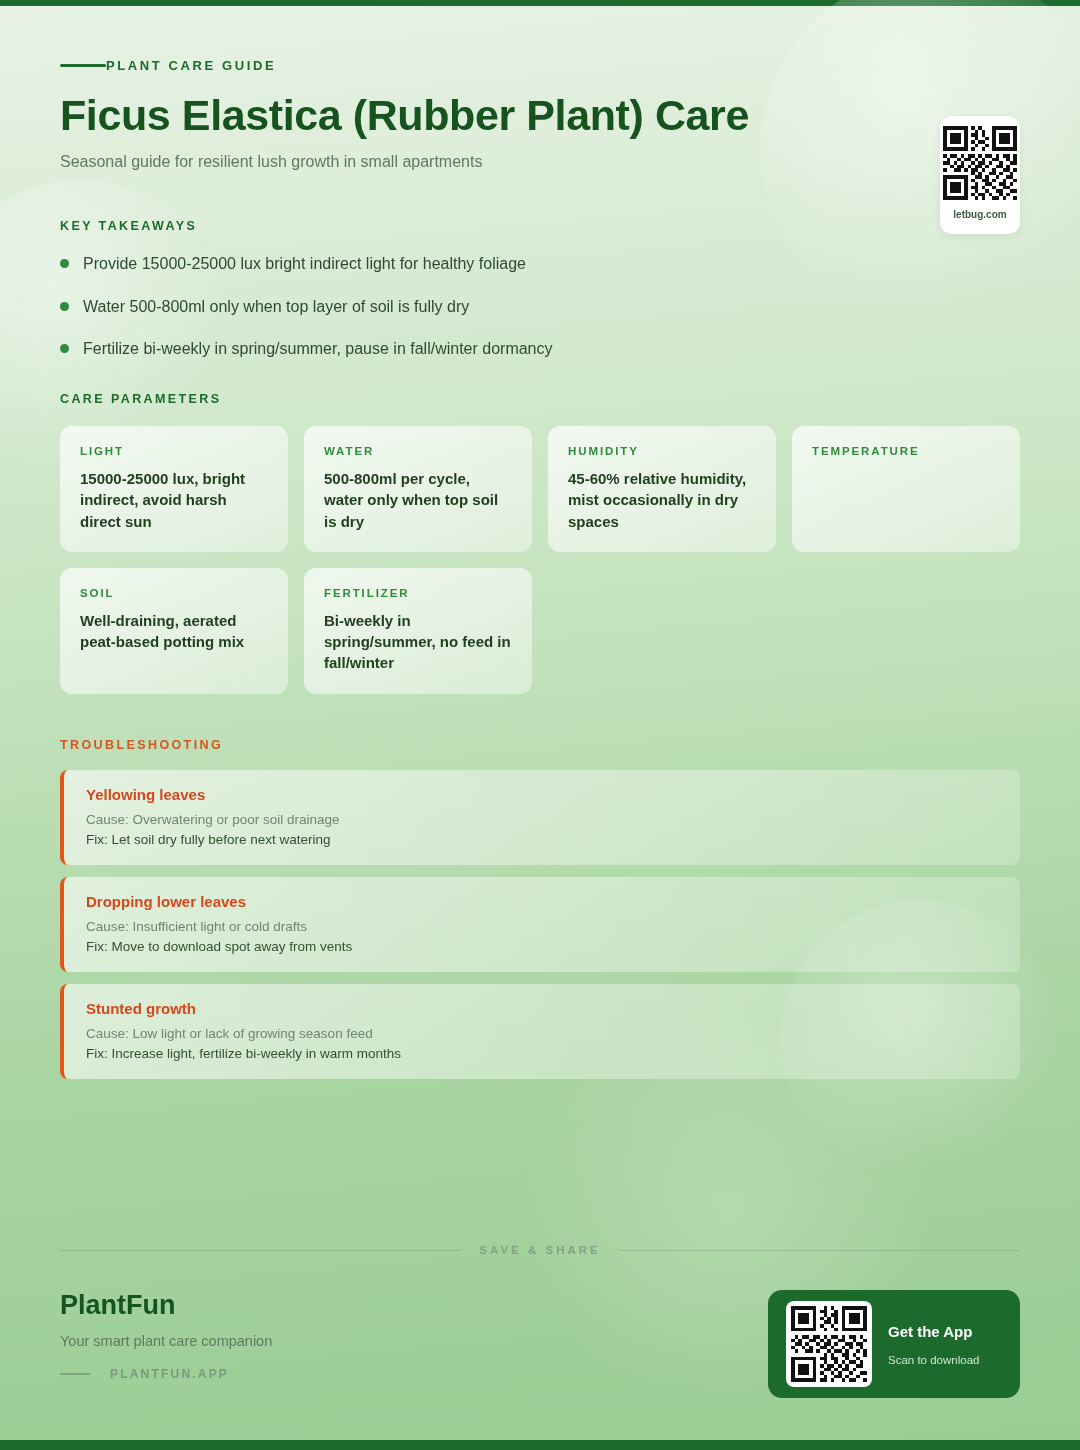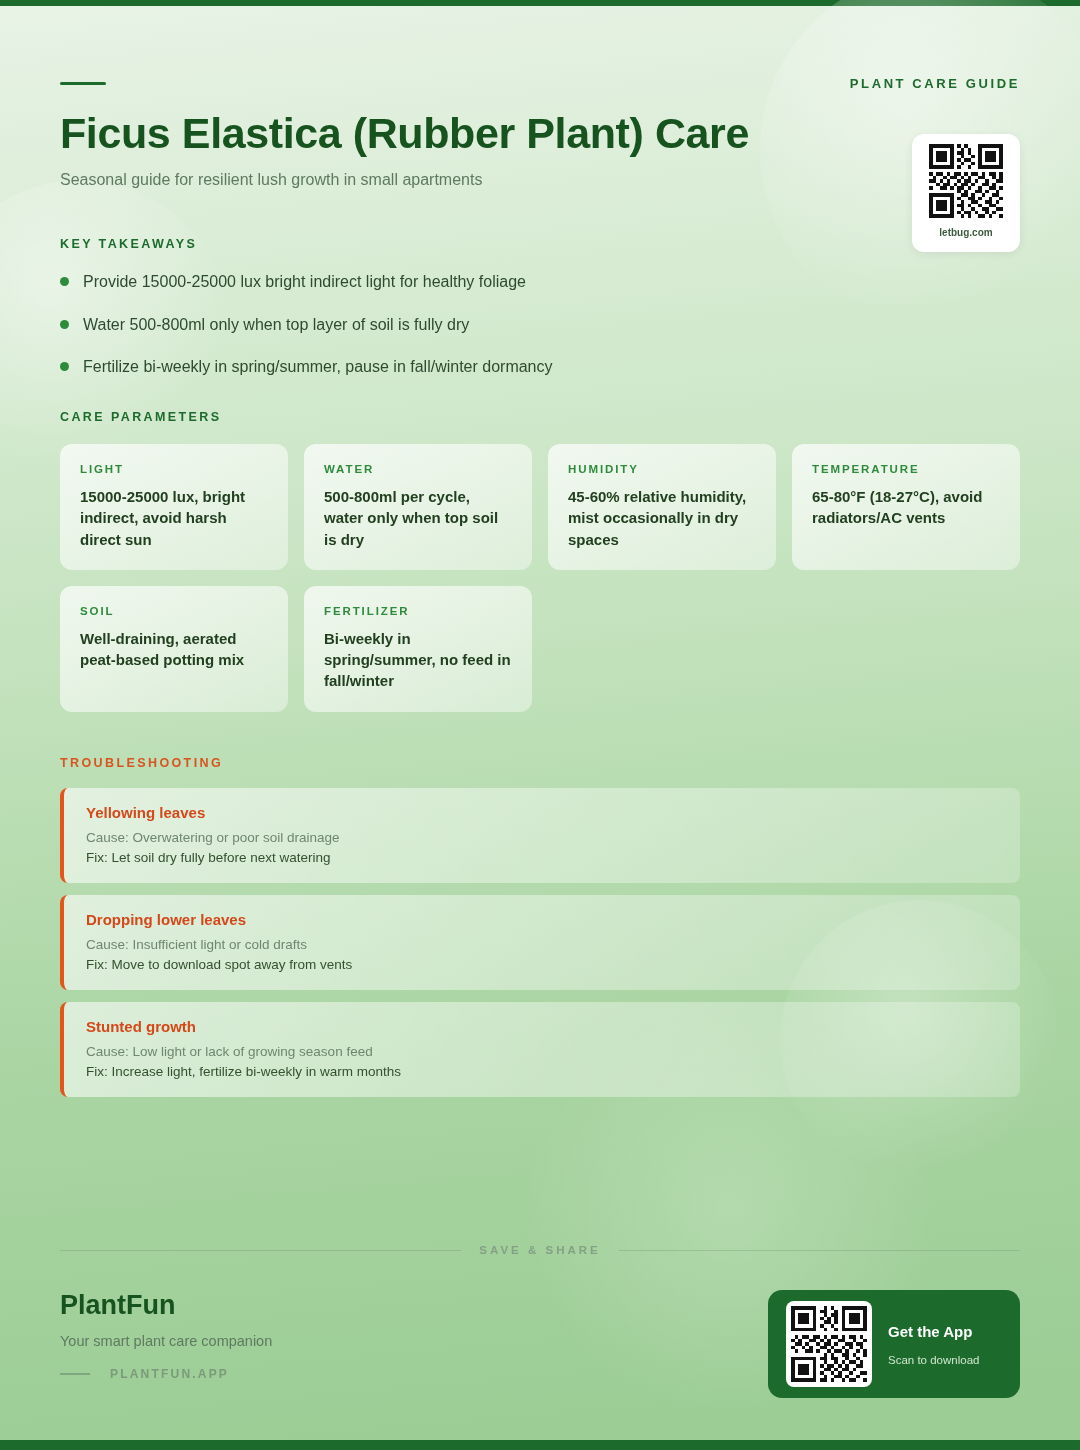--- a/index.html
+++ b/index.html
@@ -23,39 +23,39 @@
     pointer-events: none;
   }
   .blob-1 { width: 360px; height: 360px; top: -30px; right: -40px; }
   .blob-2 { width: 300px; height: 300px; top: 180px; left: -70px; }
   .blob-3 { width: 280px; height: 280px; top: 900px; right: 20px; background: radial-gradient(circle at 45% 40%, rgba(255,255,255,0.30), rgba(255,255,255,0.0) 70%); }
   .blob-4 { width: 420px; height: 420px; top: 1000px; left: 520px; background: radial-gradient(circle at 50% 50%, rgba(255,255,255,0.18), rgba(255,255,255,0.0) 70%); }
 
   .page { position: relative; padding: 0 60px; }
 
   
-  .eyebrow-row { display: flex; align-items: center; gap: 0; margin-top: 76px; justify-content: space-between; }
+  .eyebrow-row { display: flex; align-items: center; gap: 0; margin-top: 58px; }
   .eyebrow-rule { width: 46px; height: 3px; background: #1d6b2c; border-radius: 2px; }
   .eyebrow {
     font-size: 13px; font-weight: bold; letter-spacing: 2.6px;
     color: #1d6b2c; text-transform: uppercase;
   }
   h1.title {
     margin-top: 18px;
     font-size: 43px; line-height: 1.12; font-weight: bold;
     color: #17531f; letter-spacing: -0.4px;
   }
   .subtitle {
     margin-top: 14px; font-size: 16px; color: #5f7a60;
   }
 
   
   .qr-card {
     position: absolute; top: 58px; right: 60px;
-    width: 108px; height: 118px;
+    width: 80px; height: 118px;
     background: #ffffff; border-radius: 12px;
     box-shadow: 0 2px 10px rgba(0,0,0,0.07);
     display: flex; flex-direction: column; align-items: center;
     padding-top: 10px;
   }
   .qr-card .qr { width: 74px; height: 74px; }
   .qr-card .qr-label {
     margin-top: 9px; font-size: 10px; color: #3c5a3f; font-weight: bold;
   }
 
@@ -319,21 +319,20 @@
       <div class="param-card">
         <div class="param-label">WATER</div>
         <div class="param-value">500-800ml per cycle, water only when top soil is dry</div>
       </div>
       <div class="param-card">
         <div class="param-label">HUMIDITY</div>
         <div class="param-value">45-60% relative humidity, mist occasionally in dry spaces</div>
       </div>
       <div class="param-card">
         <div class="param-label">TEMPERATURE</div>
-        <div class="param-value">65-80°F (18-27°C), avoid radiators/AC vents</div>
       </div>
       <div class="param-card">
         <div class="param-label">SOIL</div>
         <div class="param-value">Well-draining, aerated peat-based potting mix</div>
       </div>
       <div class="param-card">
         <div class="param-label">FERTILIZER</div>
         <div class="param-value">Bi-weekly in spring/summer, no feed in fall/winter</div>
       </div>
     </div>

